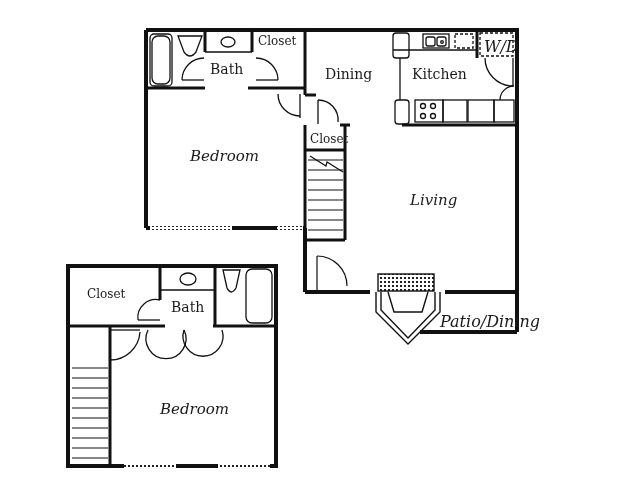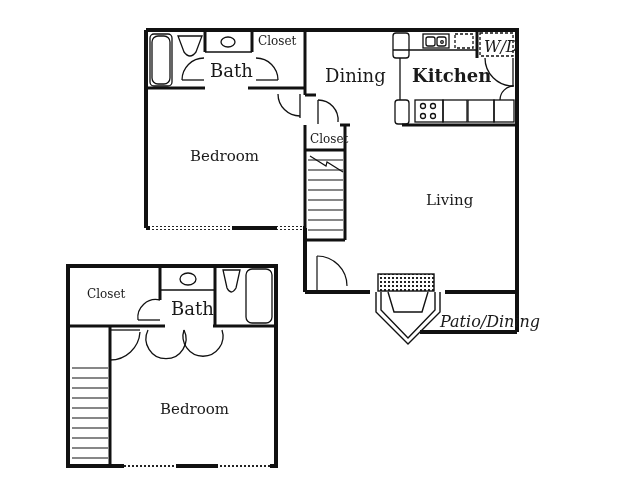--- a/index.html
+++ b/index.html
@@ -1,20 +1,20 @@
 <!DOCTYPE html>
 <html><head>
 <meta charset="utf-8">
 <style>
   html, body { margin:0; padding:0; background:#ffffff; }
   body { width:640px; height:480px; position:relative; overflow:hidden; font-family:"DejaVu Serif", serif; }
   svg { position:absolute; left:0; top:0; }
   .lbl { position:absolute; font-family:"DejaVu Serif", serif; font-style:normal; color:#1a1a1a; white-space:nowrap; line-height:1; }
-  .lg { font-size:15px; }
-  .md { font-size:18px; }
+  .lg { font-size:15px;font-style:italic; }
+  .md { font-size:14px; }
   .sm { font-size:12px; }
   .xs { font-size:16px; font-style:italic; }
 </style>
 </head>
 <body>
 
 <svg width="640" height="480" viewBox="0 0 640 480">
   <defs>
     <pattern id="win" width="4" height="4" patternUnits="userSpaceOnUse">
       <rect width="4" height="4" fill="#fff"></rect>
@@ -152,22 +152,22 @@
       <line x1="72" y1="458" x2="108" y2="458"></line>
     </g>
     <rect x="124" y="464" width="52" height="4" fill="url(#win)" stroke="none"></rect>
     <rect x="218" y="464" width="52" height="4" fill="url(#win)" stroke="none"></rect>
   </g>
 </svg>
 
 <div class="lbl md" style="left:210px;top:62px;">Bath</div>
 <div class="lbl sm" style="left:258px;top:35px;">Closet</div>
 <div class="lbl md" style="left:325px;top:67px;">Dining</div>
-<div class="lbl md" style="left:412px;top:67px;font-weight:bold;">Kitchen</div>
+<div class="lbl md" style="left:412px;top:67px;">Kitchen</div>
 <div class="lbl xs" style="left:484px;top:39px;">W/D</div>
 <div class="lbl sm" style="left:310px;top:133px;">Closet</div>
 <div class="lbl lg" style="left:190px;top:149px;">Bedroom</div>
-<div class="lbl lg" style="left:426px;top:193px;">Living</div>
+<div class="lbl lg" style="left:410px;top:193px;">Living</div>
 <div class="lbl xs" style="left:440px;top:314px;">Patio/Dining</div>
 
 <div class="lbl sm" style="left:87px;top:288px;">Closet</div>
 <div class="lbl md" style="left:171px;top:300px;">Bath</div>
 <div class="lbl lg" style="left:160px;top:402px;">Bedroom</div>
 
 </body></html>

